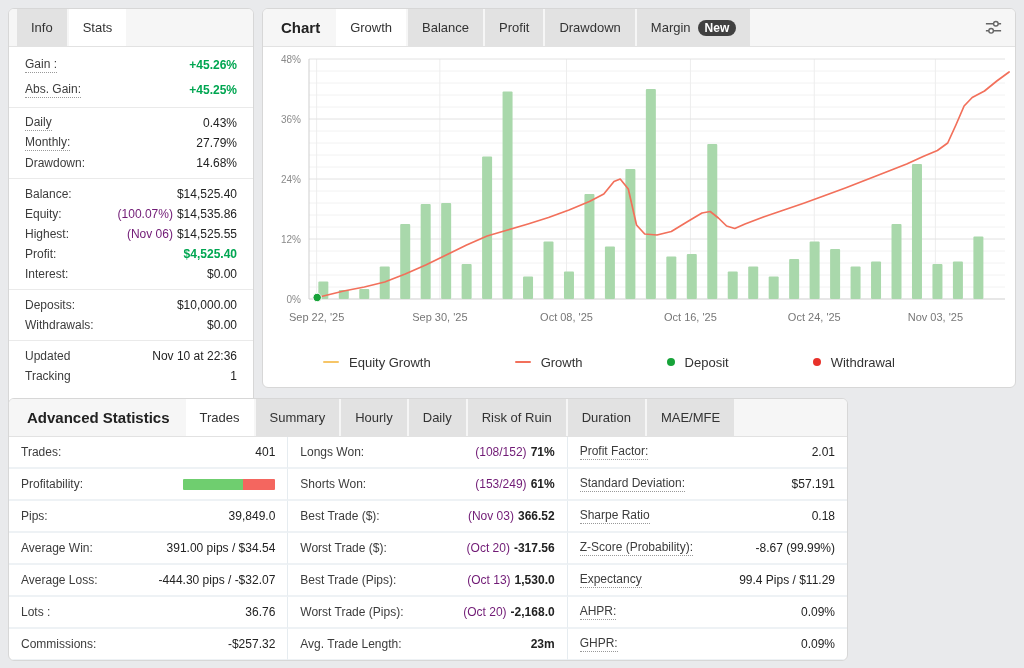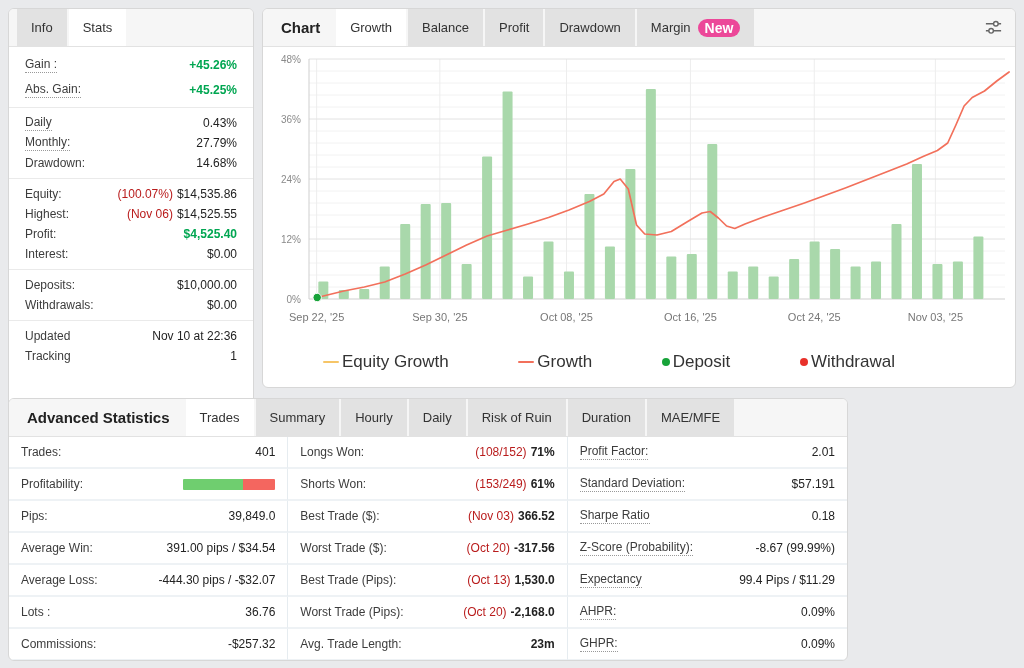--- a/index.html
+++ b/index.html
@@ -11,41 +11,41 @@
   #chart-panel{left:262px;top:8px;width:754px;height:380px;}
   #bottom-panel{left:8px;top:398px;width:840px;height:263px;}
 
   .tabstrip{display:flex;align-items:stretch;height:37px;background:#f6f6f6;
             border-bottom:1px solid #e2e2e2;padding-left:8px;}
   .strip-title{display:flex;align-items:center;padding:0 16px 0 10px;font-weight:bold;
                font-size:15px;color:#222;white-space:nowrap;}
   .tab{display:flex;align-items:center;padding:0 14px;margin-right:2px;background:#e2e2e2;
        font-size:13px;color:#333;cursor:pointer;white-space:nowrap;}
   .tab.active{background:#fff;}
-  .badge{margin-left:7px;background:#ec4899;color:#fff;font-size:14px;font-weight:bold;
+  .badge{margin-left:7px;background:#404040;color:#fff;font-size:12px;font-weight:bold;
          padding:2px 7px;border-radius:9px;line-height:1;}
   .icon-btn{margin-left:auto;display:flex;align-items:center;padding:0 12px;cursor:pointer;}
 
   
   .group{padding:5px 0;}
   .group + .group{border-top:1px solid #eaeaea;}
   .stat-row{display:flex;justify-content:space-between;align-items:center;height:20px;
             padding:0 16px;font-size:12px;}
   .group.first .stat-row{height:25px;}
   .lbl{color:#3c3c3c;}
   .lbl.u{border-bottom:1px dotted #999;padding-bottom:1px;}
   .val{color:#222;}
   .val.green{color:#00a651;font-weight:bold;}
-  .pfx{color:#b91c1c;margin-right:4px;font-weight:normal;}
+  .pfx{color:#701a75;margin-right:4px;font-weight:normal;}
 
   
   #chart-svg{display:block;}
   .legend{display:flex;align-items:center;justify-content:space-between;
           padding:0 120px 0 60px;height:38px;}
-  .legend-item{display:flex;align-items:center;font-size:17px;color:#333;gap:3px;cursor:pointer;}
+  .legend-item{display:flex;align-items:center;font-size:13px;color:#333;gap:10px;cursor:pointer;}
   .swatch-line{width:16px;height:2px;border-radius:1px;}
   .swatch-dot{width:8px;height:8px;border-radius:50%;}
 
   
   #stats-grid{display:grid;grid-template-columns:1fr 1fr 1fr;}
   .cell{display:flex;justify-content:space-between;align-items:center;height:32px;
         padding:0 12px;font-size:12px;border-bottom:2px solid #eef2f5;box-sizing:border-box;}
   .cell.c0,.cell.c1{border-right:1px solid #e6ecf0;}
   .cell .value{color:#222;white-space:nowrap;}
   .cell .value .main.bold{font-weight:bold;}
@@ -86,20 +86,24 @@
           <div class="stat-row">
             <span class="lbl u">Monthly:</span>
             <span class="val"><span>27.79%</span></span>
           </div>
           <div class="stat-row">
             <span class="lbl">Drawdown:</span>
             <span class="val"><span>14.68%</span></span>
           </div>
         </div>
         <div class="group">
+          <div class="stat-row">
+            <span class="lbl">Balance:</span>
+            <span class="val"><span>$14,525.40</span></span>
+          </div>
           <div class="stat-row">
             <span class="lbl">Equity:</span>
             <span class="val"><span class="pfx">(100.07%)</span><span>$14,535.86</span></span>
           </div>
           <div class="stat-row">
             <span class="lbl">Highest:</span>
             <span class="val"><span class="pfx">(Nov 06)</span><span>$14,525.55</span></span>
           </div>
           <div class="stat-row">
             <span class="lbl">Profit:</span>

